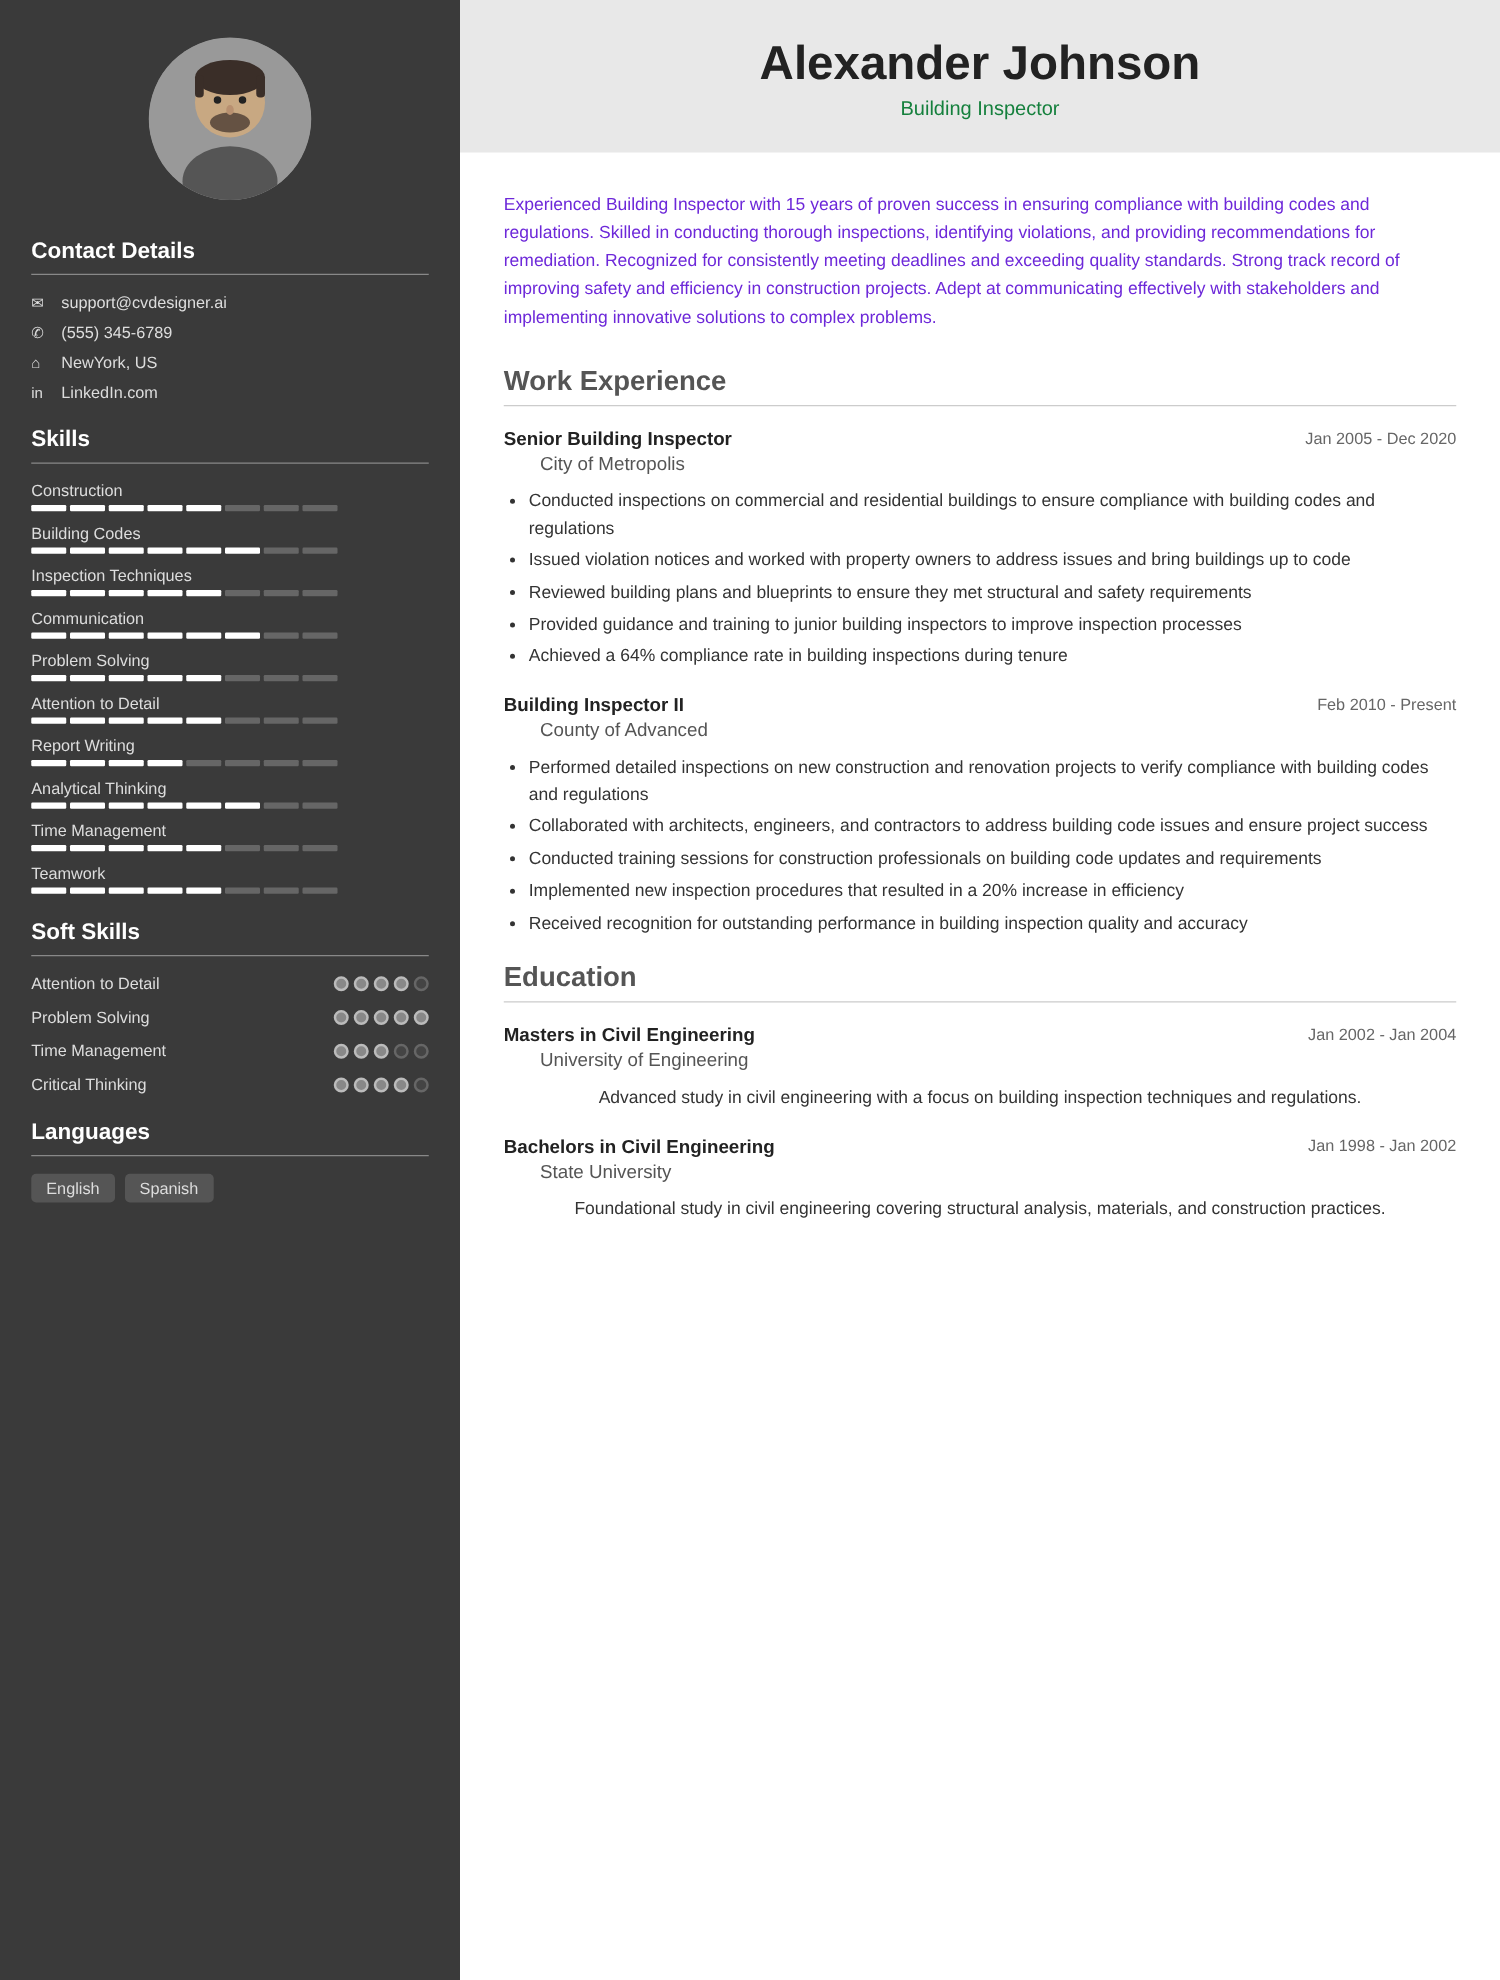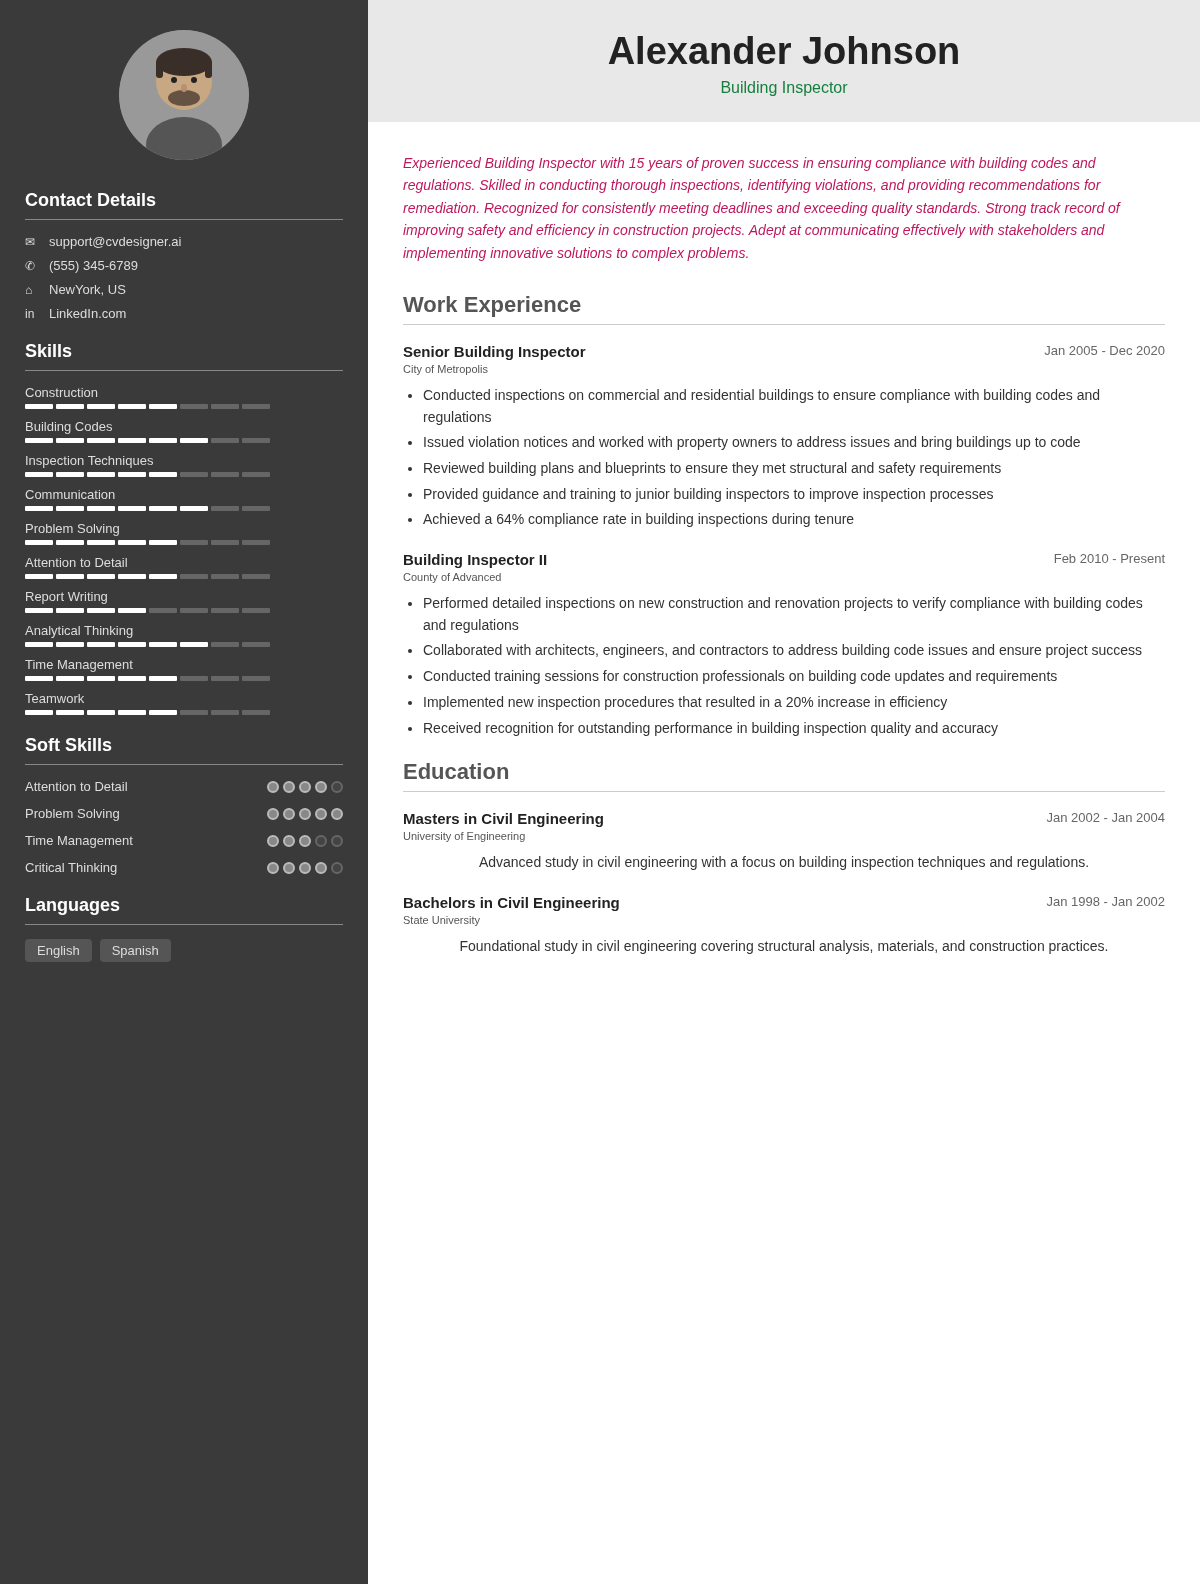--- a/index.html
+++ b/index.html
@@ -177,24 +177,23 @@
       margin-bottom: 6px;
     }
 
     .candidate-title {
       font-size: 16px;
       color: #15803d;
     }
 
     .summary-text {
       font-size: 14px;
-      color: #be185d;
+      color: #6d28d9;
       line-height: 1.6;
       margin-bottom: 28px;
-      font-style: italic;
     }
 
     .main-section-title {
       font-size: 22px;
       font-weight: bold;
       color: #555;
       border-bottom: 1px solid #ccc;
       padding-bottom: 6px;
       margin-bottom: 18px;
     }
@@ -212,23 +211,24 @@
       color: #222;
     }
 
     .job-date {
       font-size: 13px;
       color: #666;
       white-space: nowrap;
     }
 
     .job-company {
-      font-size: 11px;
+      font-size: 15px;
       color: #555;
       margin-bottom: 10px;
+      margin-left: 29px;
     }
 
     .job-bullets {
       padding-left: 20px;
       margin-bottom: 20px;
     }
 
     .job-bullets li {
       font-size: 14px;
       color: #333;

